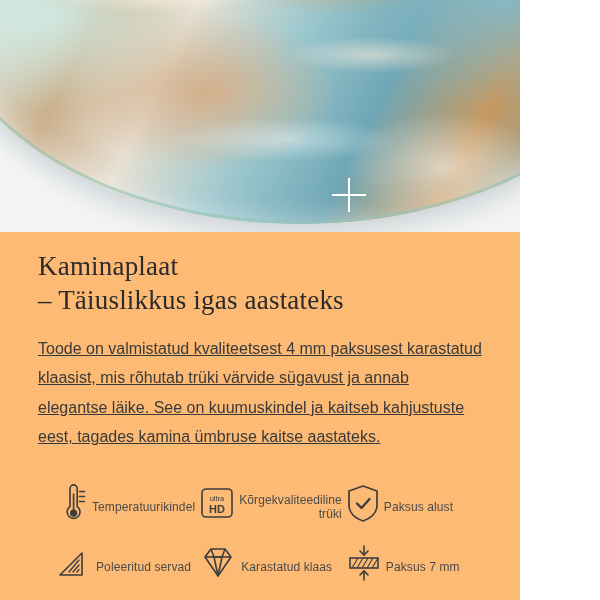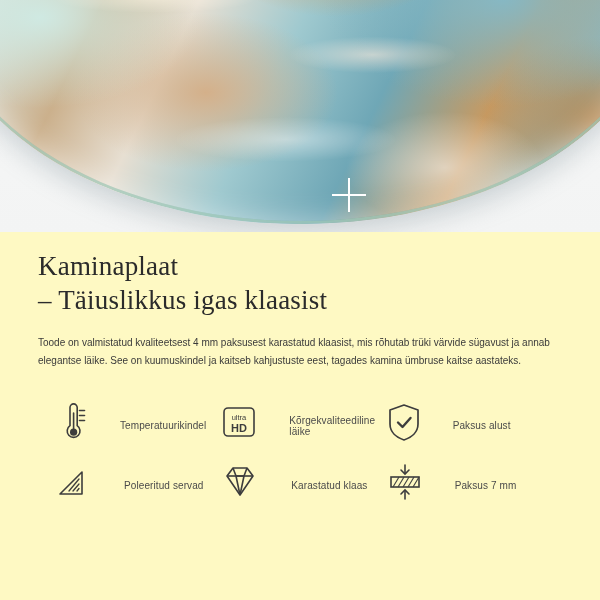--- a/index.html
+++ b/index.html
@@ -8,23 +8,23 @@
   }
   body {
     width: 600px;
     height: 600px;
     background: #ffffff;
     font-family: "Liberation Sans", sans-serif;
     overflow: hidden;
   }
   .page {
     position: relative;
-    width: 600px;
+    width: 520px;
     height: 600px;
-    background: #fef9c3;
+    background: #fdba74;
     overflow: hidden;
   }
 
   
   .hero {
     position: relative;
     width: 600px;
     height: 232px;
     background: linear-gradient(180deg, #f7f8f8 0%, #f3f4f4 100%);
     overflow: hidden;
@@ -97,25 +97,26 @@
     font-family: "Liberation Serif", serif;
     font-size: 27px;
     line-height: 1.25;
     color: #2b2b2b;
     font-weight: 400;
     margin: 0 0 16px 0;
     letter-spacing: .2px;
   }
   .title .line2 { display: block; }
   .body-text {
-    font-size: 10px;
+    font-size: 16px;
     line-height: 1.85;
     color: #3a3a3a;
     margin: 0;
     max-width: 530px;
+    text-decoration: underline;
   }
 
   
   .features {
     margin-top: 28px;
     display: grid;
     grid-template-columns: repeat(3, 1fr);
     row-gap: 14px;
     padding: 0 14px;
   }
@@ -126,44 +127,43 @@
     justify-content: flex-start;
   }
   .feature-icon {
     height: 46px;
     display: flex;
     align-items: center;
     justify-content: center;
   }
   .feature-label {
     margin-top: 8px;
-    font-size: 10px;
+    font-size: 12px;
     color: #4a4a4a;
-    text-align: left;
+    text-align: right;
     letter-spacing: .1px;
-    margin-left: 28px;
   }
   svg { display: block; }
 </style>
 </head>
 <body>
 
 <div class="page">
 
   <div class="hero">
     <div class="hero-plate">
       <div class="hero-veins"></div>
     </div>
     <div class="hero-sparkle"></div>
   </div>
 
   <div class="content">
     <h1 class="title">
       <span>Kaminaplaat</span>
-      <span class="line2">– Täiuslikkus igas klaasist</span>
+      <span class="line2">– Täiuslikkus igas aastateks</span>
     </h1>
     <p class="body-text">Toode on valmistatud kvaliteetsest 4 mm paksusest karastatud klaasist, mis rõhutab trüki värvide sügavust ja annab elegantse läike. See on kuumuskindel ja kaitseb kahjustuste eest, tagades kamina ümbruse kaitse aastateks.</p>
 
     <div class="features">
 
       <div class="feature">
         <div class="feature-icon">
           <svg width="40" height="46" viewBox="0 0 40 46">
             <g fill="none" stroke="#3d3d3d" stroke-width="1.6" stroke-linecap="round">
               <path d="M18 8.5a3.6 3.6 0 0 1 7.2 0v18.2a6.4 6.4 0 1 1-7.2 0z"></path>
@@ -179,21 +179,21 @@
       </div>
 
       <div class="feature">
         <div class="feature-icon">
           <svg width="44" height="44" viewBox="0 0 44 44">
             <rect x="7" y="8" width="30" height="28" rx="4" fill="none" stroke="#3d3d3d" stroke-width="1.6"></rect>
             <text x="22" y="20" text-anchor="middle" font-family="Liberation Sans, sans-serif" font-size="7.5" fill="#3d3d3d">ultra</text>
             <text x="22" y="31.5" text-anchor="middle" font-family="Liberation Sans, sans-serif" font-size="11" font-weight="bold" fill="#3d3d3d">HD</text>
           </svg>
         </div>
-        <div class="feature-label">Kõrgekvaliteediline läike</div>
+        <div class="feature-label">Kõrgekvaliteediline trüki</div>
       </div>
 
       <div class="feature">
         <div class="feature-icon">
           <svg width="42" height="46" viewBox="0 0 42 46">
             <path d="M21 6 L35 11 V25 C35 33 28.5 38.5 21 41 C13.5 38.5 7 33 7 25 V11 Z" fill="none" stroke="#3d3d3d" stroke-width="1.7" stroke-linejoin="round"></path>
             <path d="M15 23.5 L19.5 28 L27.5 19" fill="none" stroke="#3d3d3d" stroke-width="2.4" stroke-linecap="round" stroke-linejoin="round"></path>
           </svg>
         </div>
         <div class="feature-label">Paksus alust</div>

